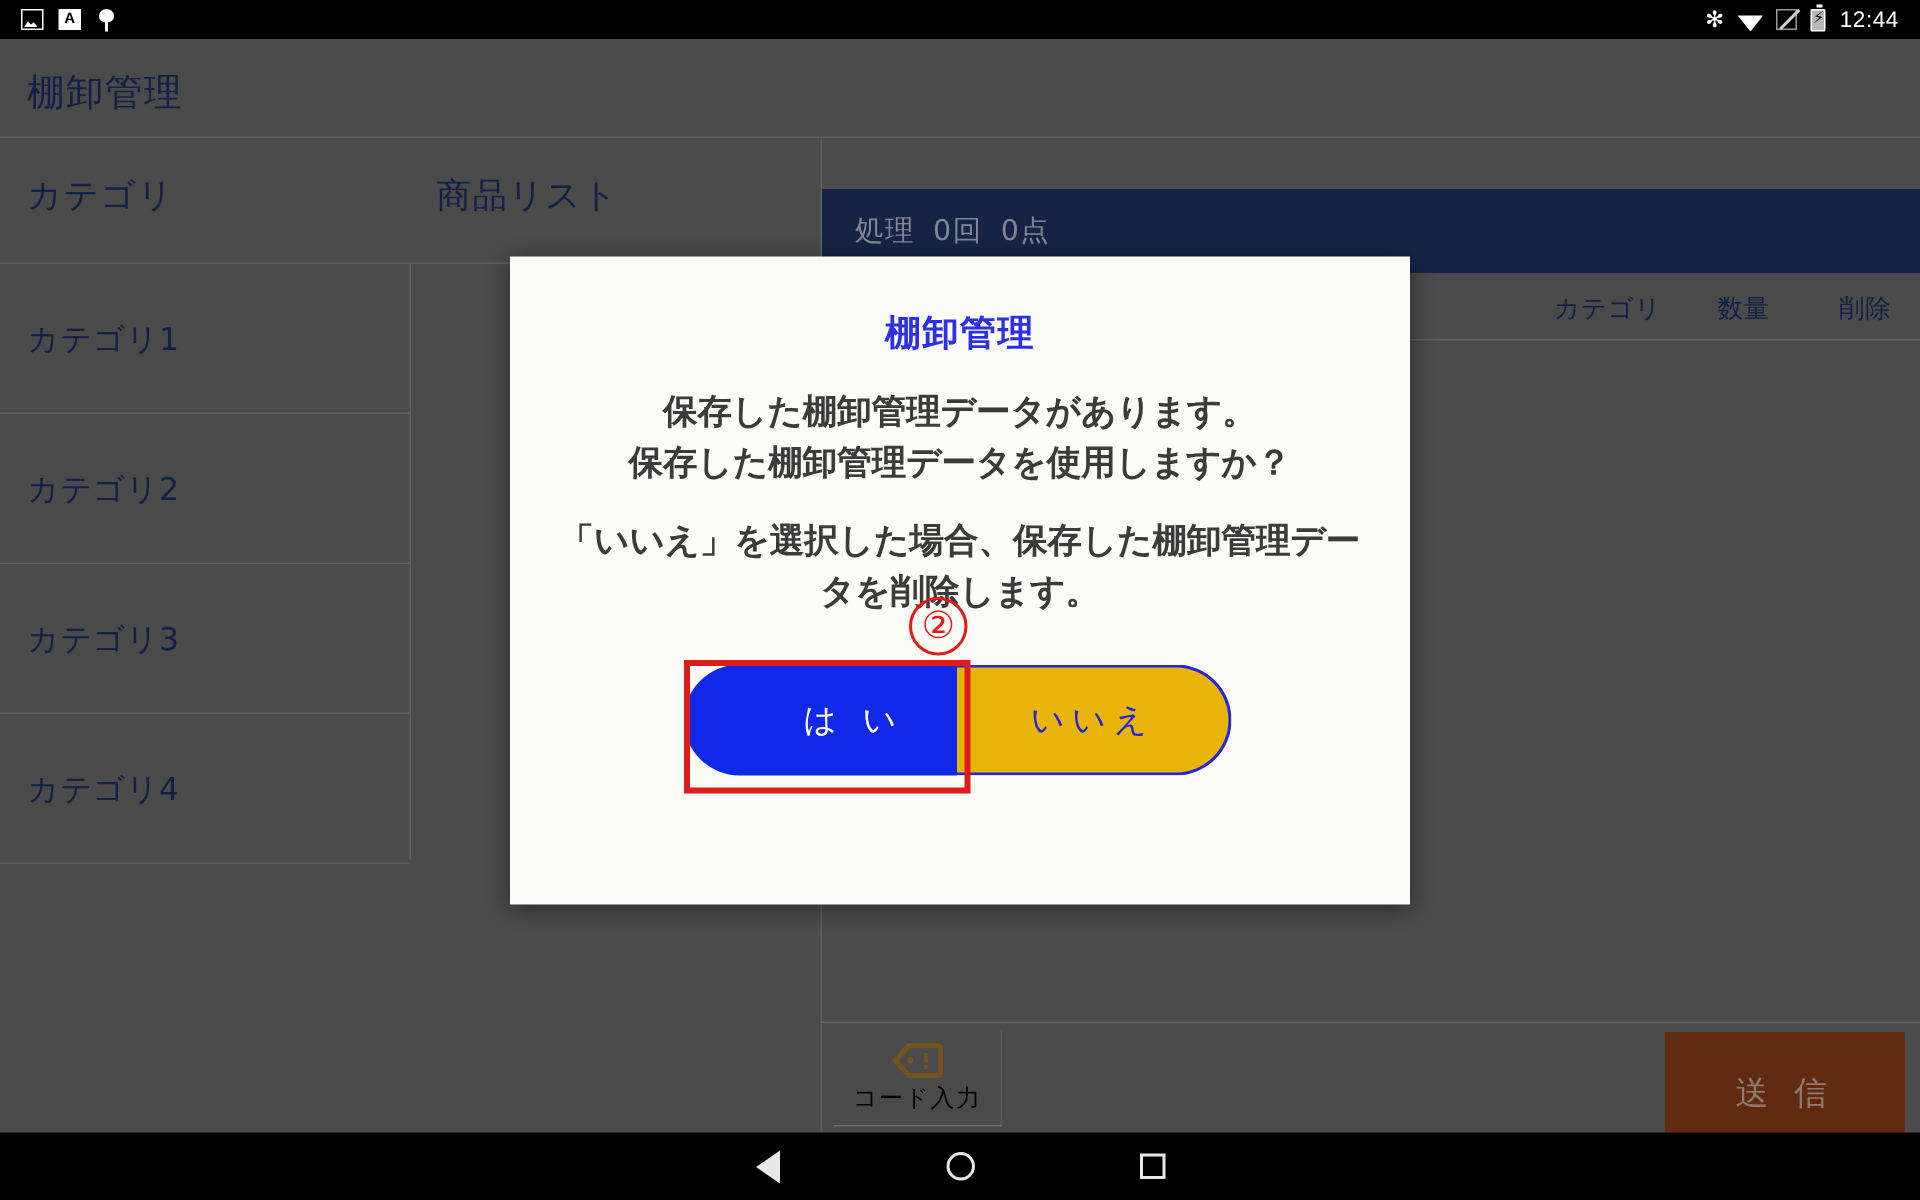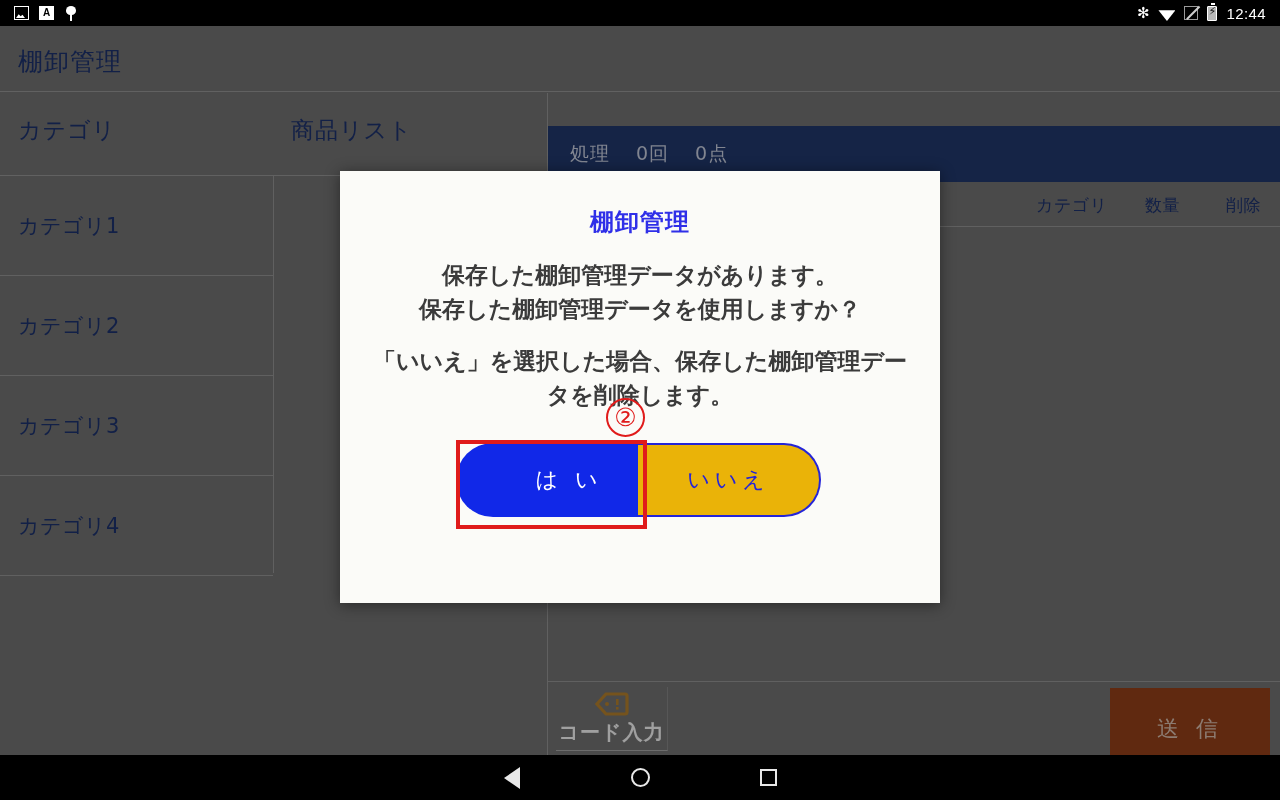--- a/index.html
+++ b/index.html
@@ -100,21 +100,21 @@
   
   #productpane { position:absolute; left:274px; top:150px; width:274px; height:429px; }
 
   
   #mainsplit { position:absolute; left:547px; top:67px; width:1px; height:662px; background:#8a8a8a; }
 
   
   #rightpanel { position:absolute; left:548px; top:67px; width:732px; height:662px; background:#6a6a6a; }
   #processbar {
     position:absolute; left:0; top:33px; width:732px; height:56px; background:#1f3465;
-    display:flex; align-items:center; padding-left:22px; gap:26px;
+    display:flex; align-items:center; padding-left:22px; gap:12px;
   }
   #processbar span { font-size:19px; color:#b9bfcf; letter-spacing:1px; }
   #tablehead {
     position:absolute; left:0; top:89px; width:732px; height:45px; background:#6a6a6a;
     border-bottom:1px solid #8a8a8a;
   }
   .th { position:absolute; top:12px; font-size:17px; color:#1b2f66; letter-spacing:.5px; }
   #th-price { left:488px; }
   #th-qty  { left:597px; }
   #th-del  { left:678px; }
@@ -124,21 +124,21 @@
   #bottomtoolbar {
     position:absolute; left:0; top:588px; width:732px; height:74px;
     border-top:1px solid #8a8a8a;
   }
   #codeinput-btn {
     position:absolute; left:8px; top:5px; width:112px; height:64px;
     border-right:1px solid #7d7d7d; border-bottom:1px solid #9b9b9b;
     display:flex; flex-direction:column; align-items:center; justify-content:center; gap:3px;
   }
   #tag-icon { width:34px; height:24px; }
-  #codeinput-label { font-size:20px; color:#e5e5e5; letter-spacing:1px;font-weight:bold; }
+  #codeinput-label { font-size:16px; color:#000000; letter-spacing:1px; }
   #send-btn {
     position:absolute; left:562px; top:6px; width:160px; height:81px;
     background:#8a3c17; display:flex; align-items:center; justify-content:center;
     font-size:22px; color:#c9b0a3; letter-spacing:5px;
   }
 
   
   #scrim { position:absolute; left:0; top:26px; width:1280px; height:729px; background:rgba(0,0,0,0.30); }
 
   #dialog {

